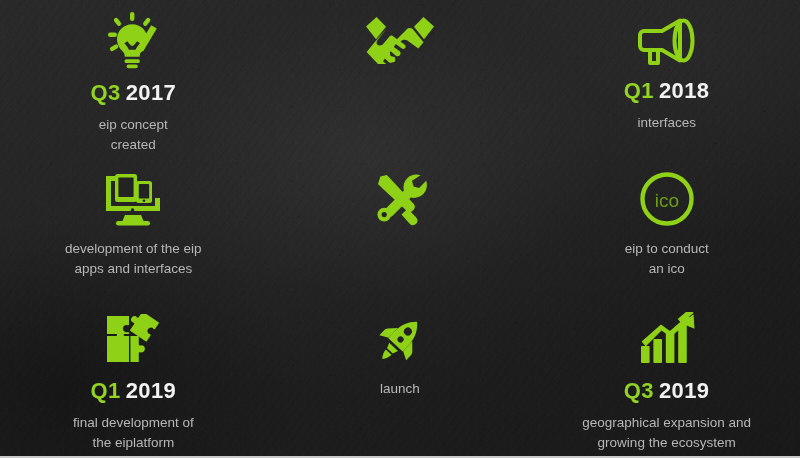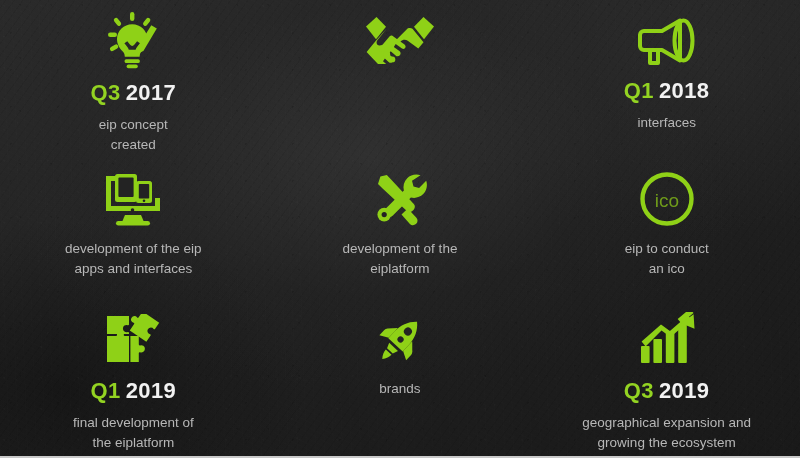--- a/index.html
+++ b/index.html
@@ -205,21 +205,20 @@
 
             <path d="M49.5 3.2c-4.6-1.6-9.8-.5-13.3 3-3.3 3.3-4.4 8-3.3 12.3L14.6 36.8c-1.7 1.7-1.7 4.4 0 6.1l.9.9c1.7 1.7 4.4 1.7 6.1 0l18.3-18.3c4.3 1.1 9-.1 12.3-3.4 3.5-3.5 4.6-8.7 3-13.3l-7.1 7.1-5.6-1.5-1.5-5.6z"></path>
 
             <path d="M9.4 4.4l6.4-1.3 4.3 4.3 22.7 24.6c1.5 1.6 1.4 4.1-.1 5.7l-1.1 1.1c-1.6 1.5-4.1 1.6-5.7.1L11.3 16.2 7 11.9z"></path>
             <circle cx="13.2" cy="42.6" r="6.8"></circle>
             <circle cx="13.2" cy="42.6" r="2.6" fill="#232323"></circle>
             <path d="M36.8 36.6l8.6 9.2c1.6 1.7 1.5 4.4-.2 6l-.3.3c-1.7 1.6-4.4 1.5-6-.2l-8.4-9.4z"></path>
           </g>
         </svg>
       </div>
-      <div class="desc">development of the<br>eiplatform</div>
     </div>
 
     <div class="cell row-2 col-3">
       <div class="icon-wrap">
         <svg width="58" height="58" viewBox="0 0 58 58">
           <circle cx="29" cy="29" r="24.5" fill="none" stroke="#8fd117" stroke-width="4.4"></circle>
           <text x="29" y="36.5" text-anchor="middle" font-family="Liberation Sans, sans-serif" font-size="19" fill="#6f9b1a">ico</text>
         </svg>
       </div>
       <div class="desc">eip to conduct<br>an ico</div>
@@ -257,21 +256,21 @@
               <path d="M19.2 18.6L12 26.2c-.8.9-1.3 2-1.3 3.2v7.2l8.5-4.6z"></path>
               <path d="M38.8 18.6l7.2 7.6c.8.9 1.3 2 1.3 3.2v7.2l-8.5-4.6z"></path>
               <path d="M23 35.4h12l-2.1 5.4h-7.8z"></path>
               <path d="M29 52c-2.6-3-3.9-6.2-3.9-9.4h7.8c0 3.2-1.3 6.4-3.9 9.4z"></path>
               <circle cx="29" cy="14.4" r="4" fill="#232323"></circle>
               <circle cx="29" cy="25.2" r="3.1" fill="#232323"></circle>
             </g>
           </g>
         </svg>
       </div>
-      <div class="desc">brands</div>
+      <div class="desc">launch</div>
     </div>
 
     <div class="cell row-3 col-3">
       <div class="icon-wrap">
         <svg width="62" height="56" viewBox="0 0 62 56">
           <g fill="#8fd117">
             <rect x="5" y="34" width="8.6" height="17" rx="1"></rect>
             <rect x="17.4" y="27" width="8.6" height="24" rx="1"></rect>
             <rect x="29.8" y="20" width="8.6" height="31" rx="1"></rect>
             <rect x="42.2" y="12" width="8.6" height="39" rx="1"></rect>

